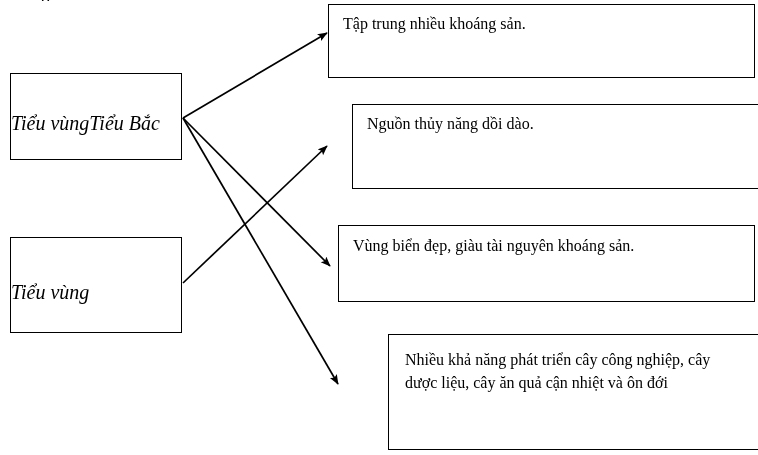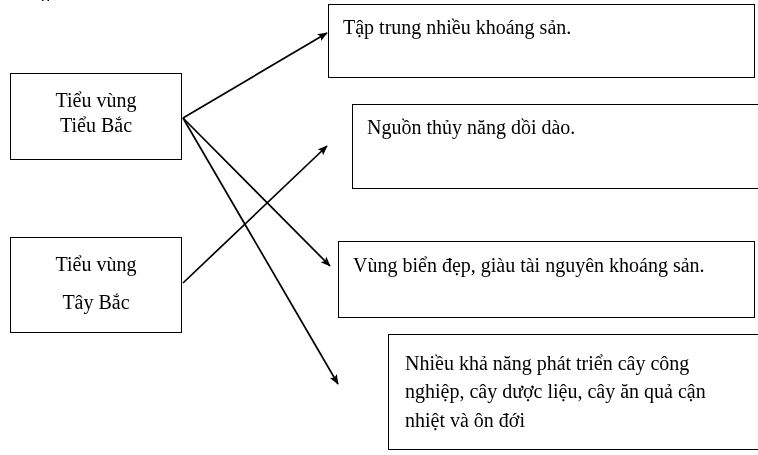--- a/index.html
+++ b/index.html
@@ -18,35 +18,36 @@
   }
   .box {
     position: absolute;
     box-sizing: border-box;
     border: 1.6px solid #000000;
     background: #ffffff;
     z-index: 3;
   }
   .src-box {
     display: flex;
-    flex-direction: column;
+    flex-direction: row;
     align-items: center;
     justify-content: flex-start;
+    font-style: italic;
   }
   .src-line {
     font-size: 20px;
     line-height: 1.25;
     white-space: nowrap;
     text-align: center;
   }
   .dest-box {
     display: block;
   }
   .dest-text {
-    font-size: 20px;
+    font-size: 16px;
     line-height: 1.42;
     text-align: left;
   }
   #arrow-layer {
     position: absolute;
     left: 0;
     top: 0;
     width: 758px;
     height: 455px;
     z-index: 2;
@@ -85,32 +86,31 @@
       </g>
   </svg>
 
   <div class="box src-box" style="padding-top: 14px; left: 10px; top: 73px; width: 172px; height: 87px;">
     <div class="src-line">Tiểu vùng</div>
     <div class="src-line">Tiểu Bắc</div>
   </div>
 
   <div class="box src-box" style="padding-top: 14px; left: 10px; top: 237px; width: 172px; height: 96px;">
     <div class="src-line">Tiểu vùng</div>
-    <div class="src-line" style="margin-top:13px;">Tây Bắc</div>
   </div>
 
   <div class="box dest-box" style="padding: 8px 10px 0px 14px; left: 328px; top: 4px; width: 427px; height: 74px;">
     <div class="dest-text">Tập trung nhiều khoáng sản.</div>
   </div>
 
   <div class="box dest-box" style="padding: 8px 10px 0px 14px; left: 352px; top: 104px; width: 423px; height: 85px;">
     <div class="dest-text">Nguồn thủy năng dồi dào.</div>
   </div>
 
-  <div class="box dest-box" style="padding: 9px 24px 0px 14px; left: 338px; top: 241px; width: 417px; height: 77px;">
+  <div class="box dest-box" style="padding: 9px 24px 0px 14px; left: 338px; top: 225px; width: 417px; height: 77px;">
     <div class="dest-text">Vùng biển đẹp, giàu tài nguyên khoáng sản.</div>
   </div>
 
   <div class="box dest-box" style="padding: 14px 60px 0px 16px; left: 340px; top: 334px; width: 415px; height: 116px; margin-left: 48px;">
     <div class="dest-text">Nhiều khả năng phát triển cây công nghiệp, cây dược liệu, cây ăn quả cận nhiệt và ôn đới</div>
   </div>
 
 </div>
 
 </body></html>

